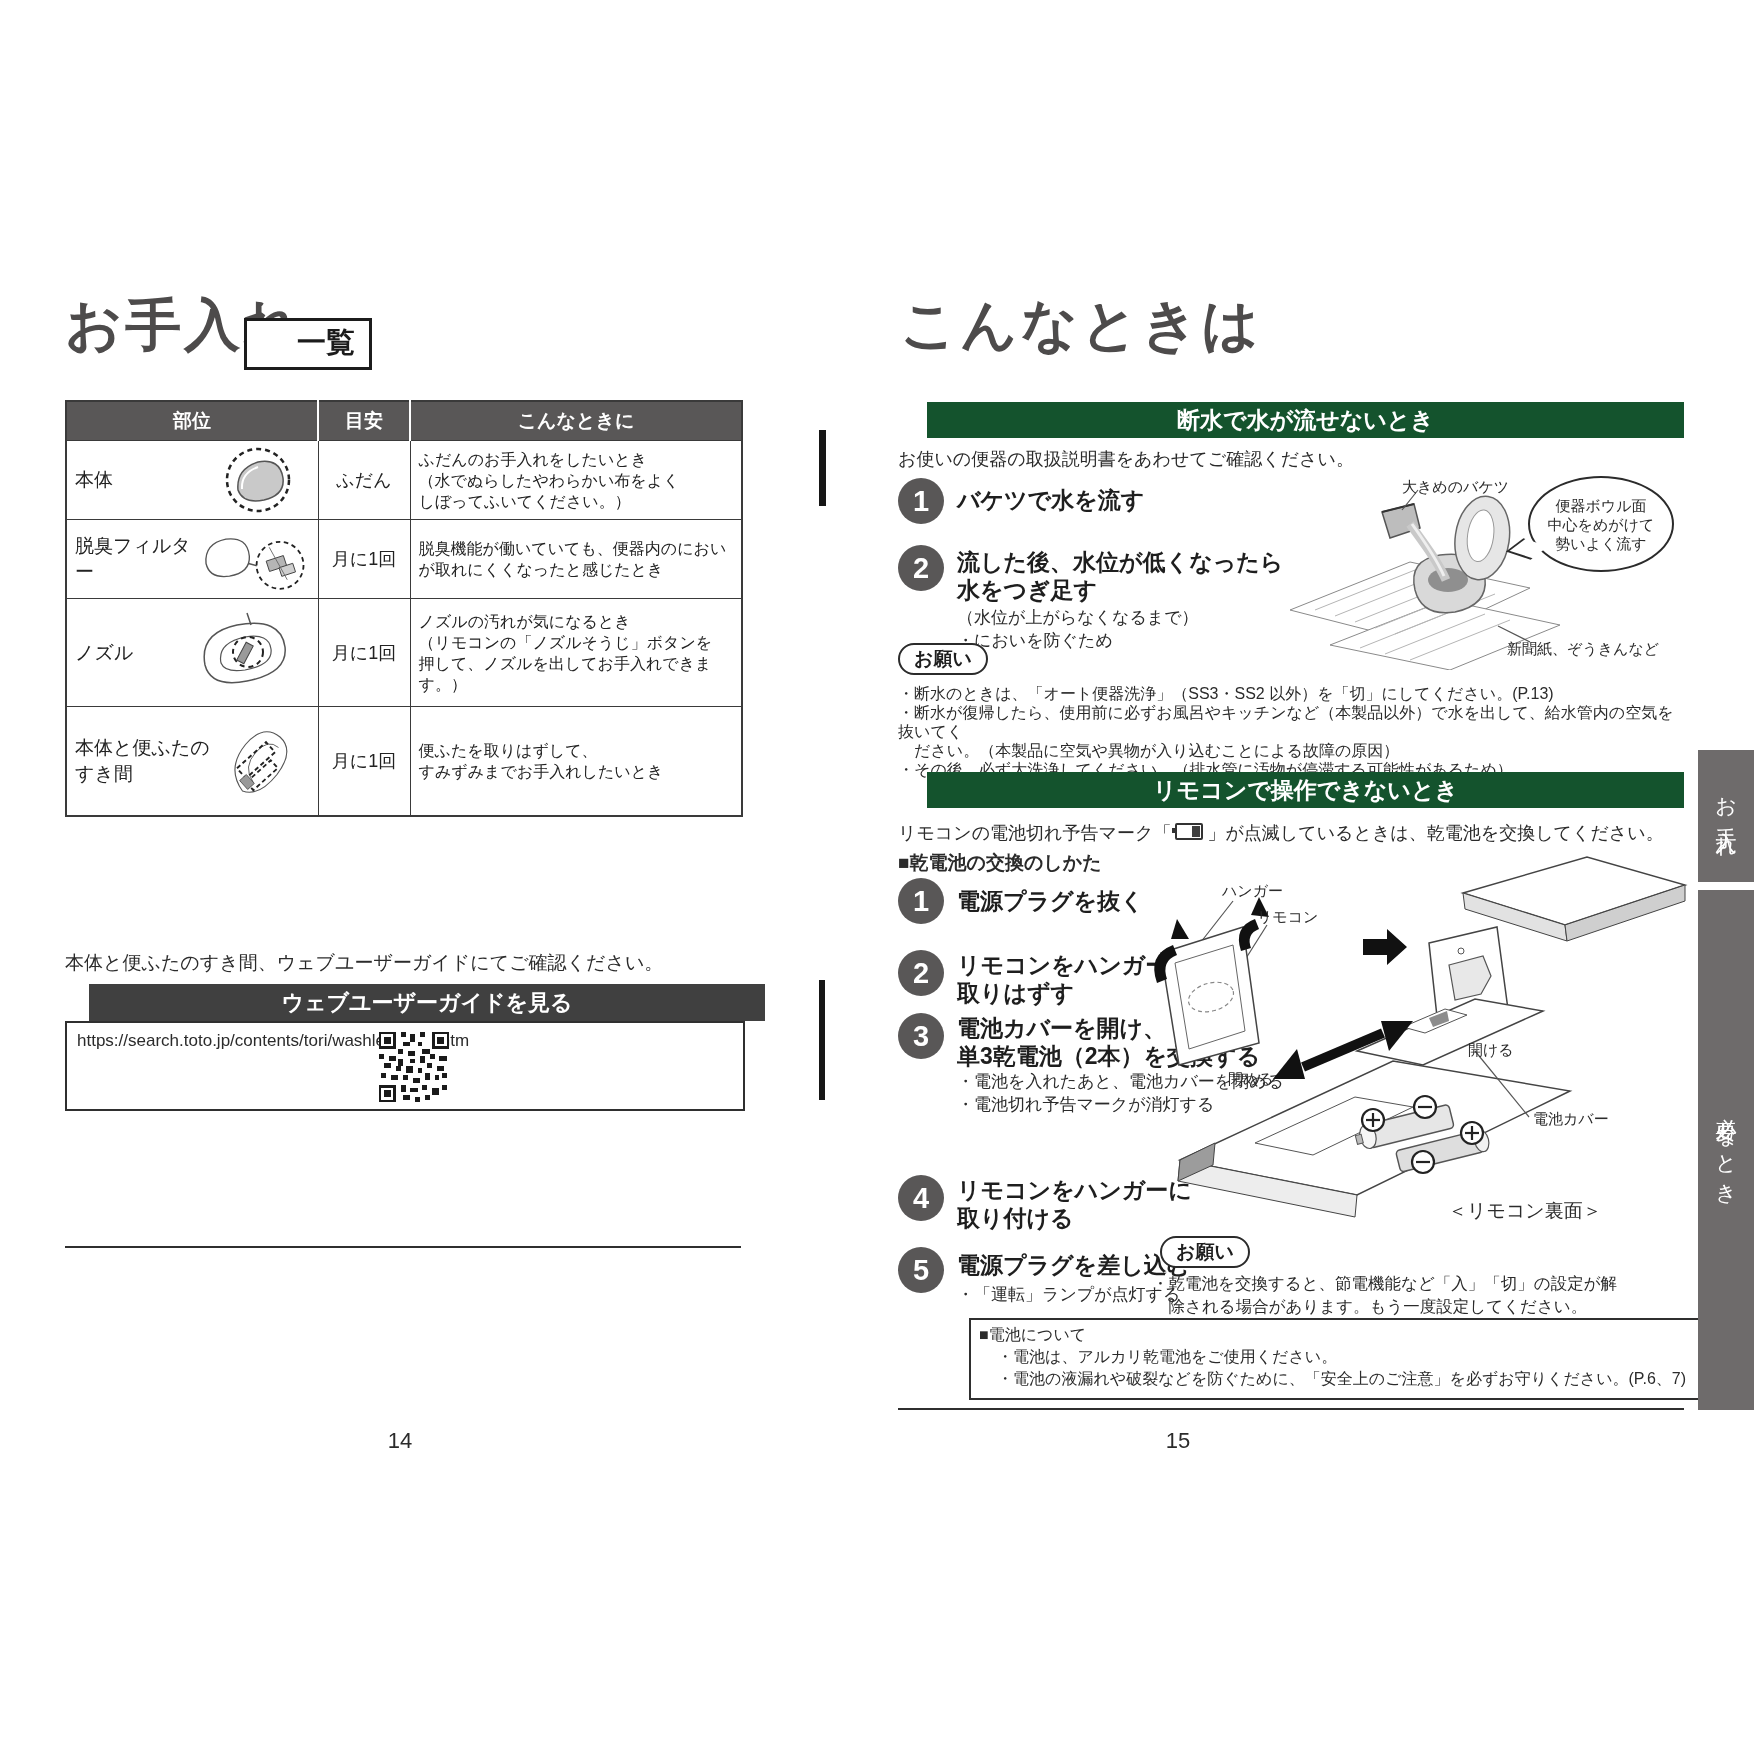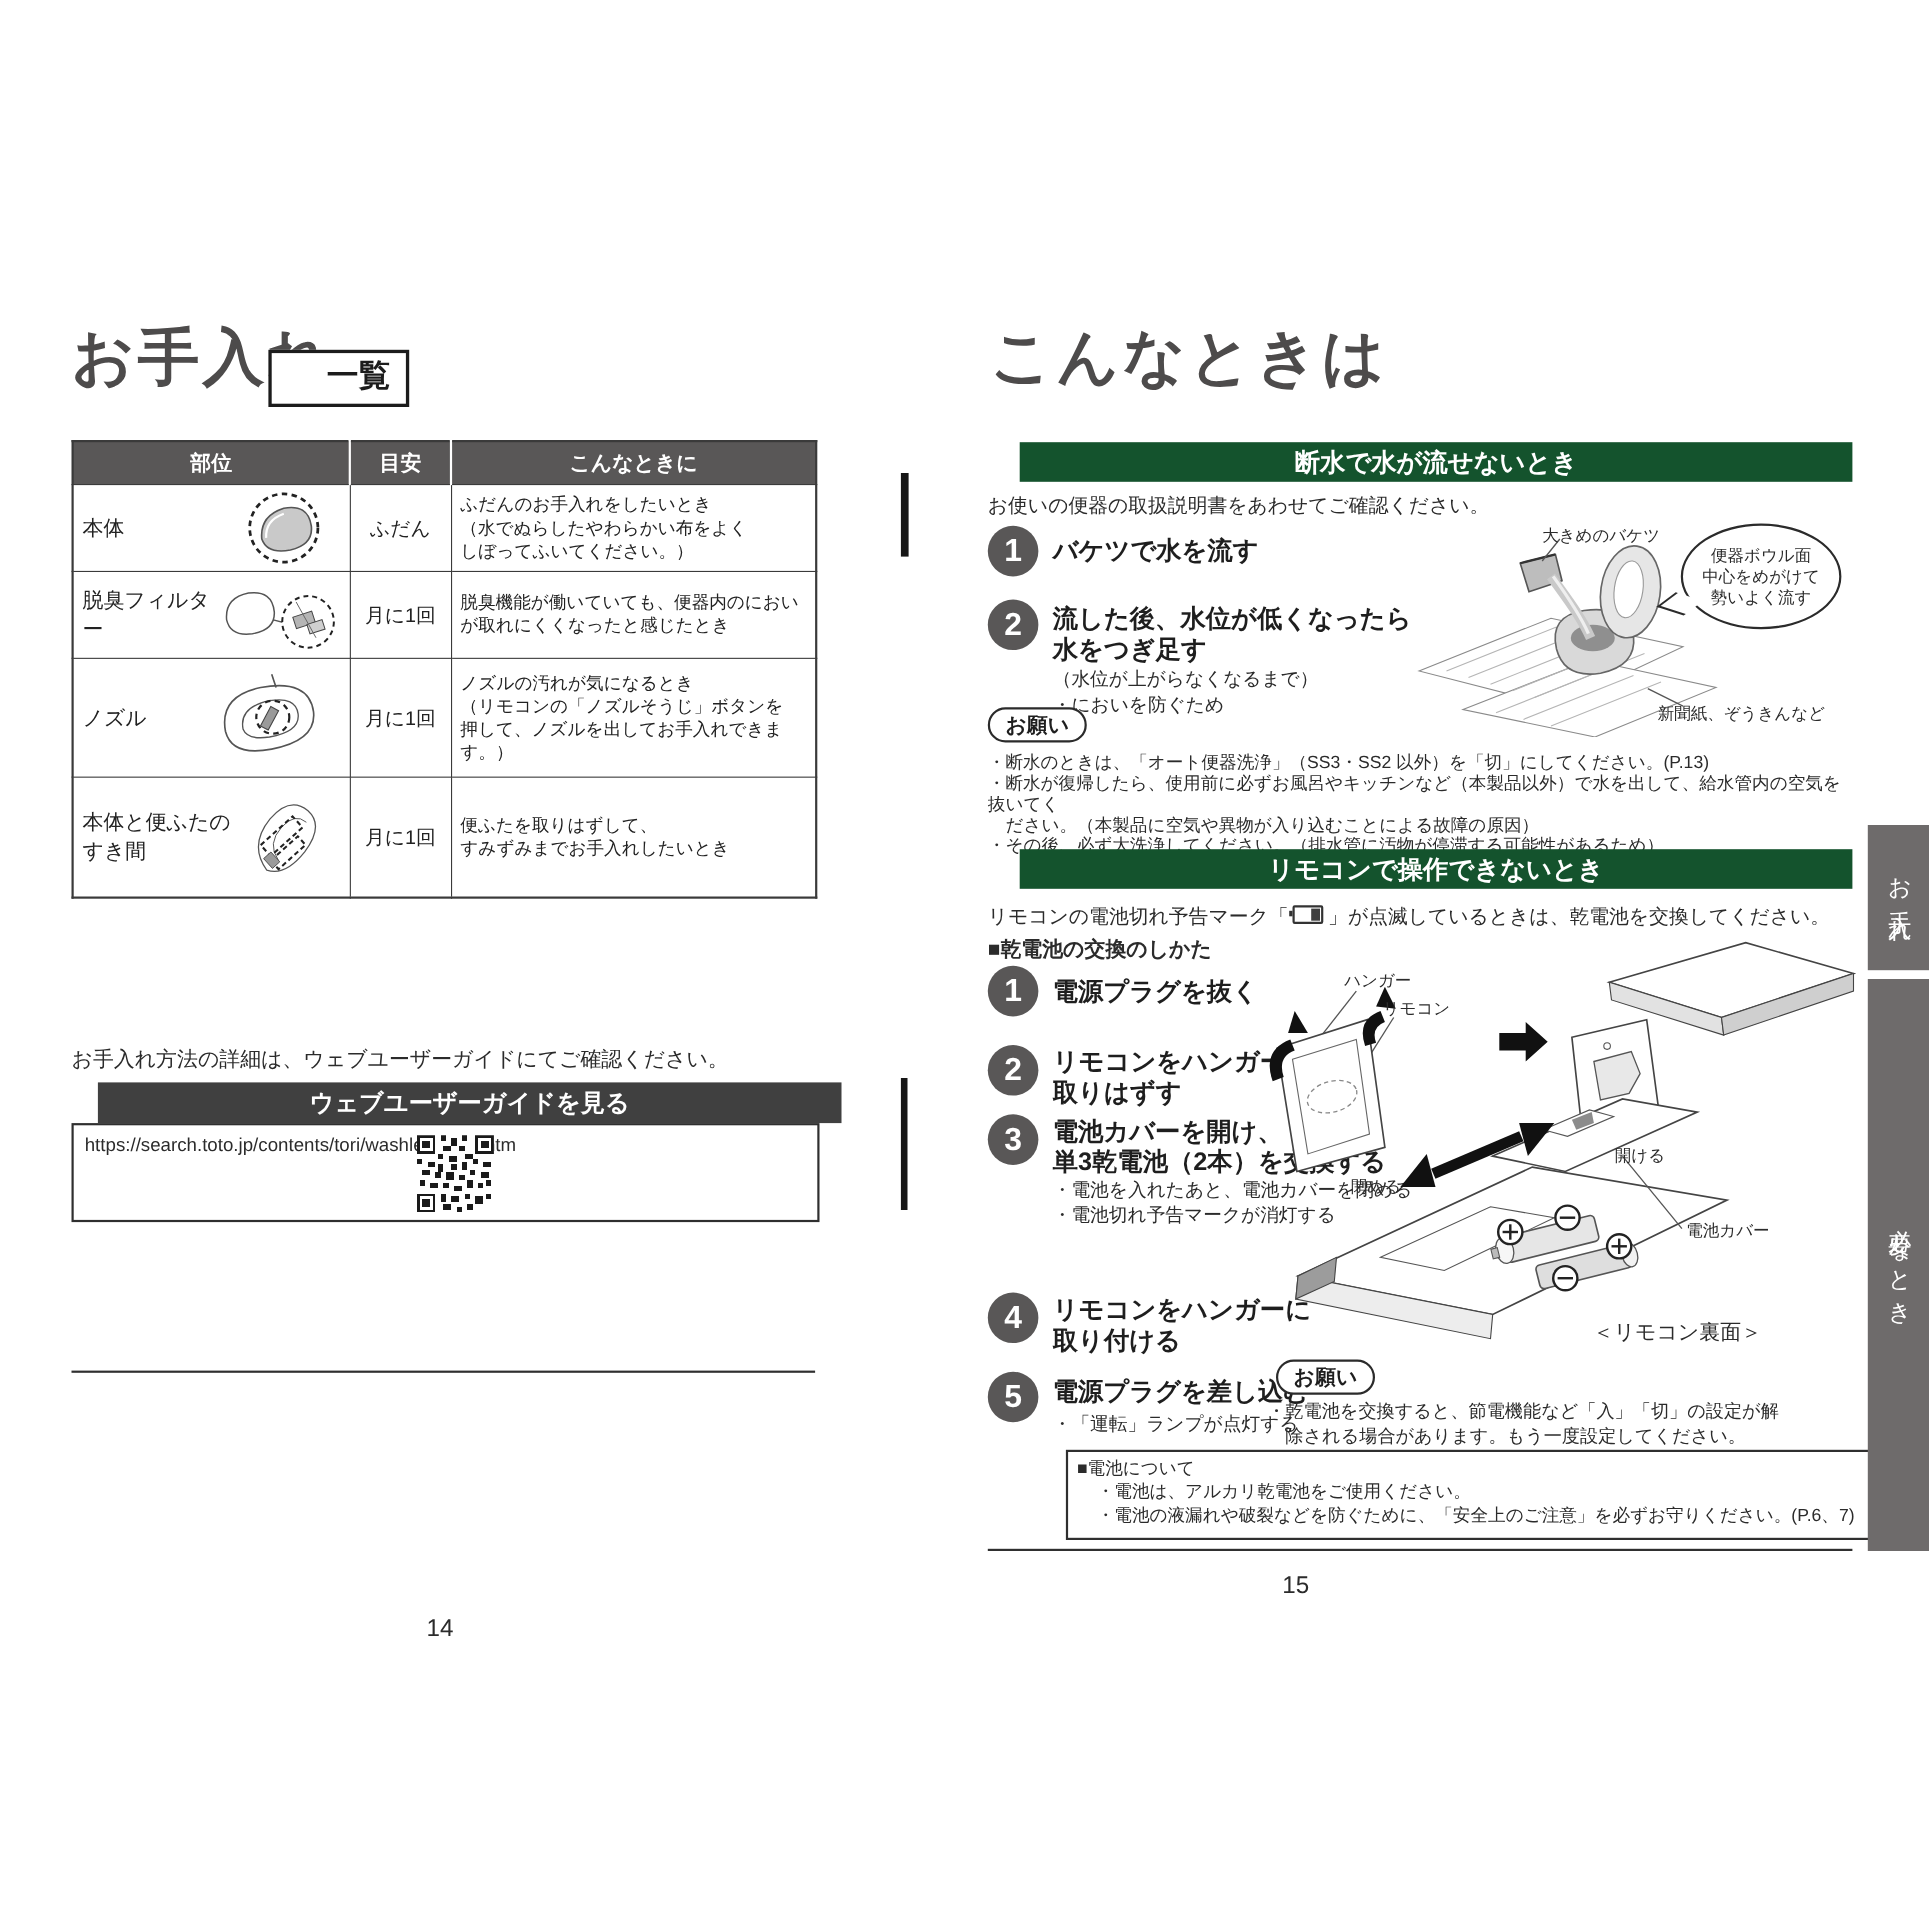--- a/index.html
+++ b/index.html
@@ -124,21 +124,21 @@
         </svg>
       </div>
           </td>
       <td class="interval">月に1回</td>
       <td class="when pre">便ふたを取りはずして、
 すみずみまでお手入れしたいとき</td>
     </tr>
   </tbody>
     </table>
 
-  <div class="a body-text" style="left:65px;top:950px;font-size:19px;">お手入れ方法の詳細は、ウェブユーザーガイドにてご確認ください。</div>
+  <div class="a body-text" style="left:65px;top:950px;font-size:19px;">本体と便ふたのすき間、ウェブユーザーガイドにてご確認ください。</div>
   <div class="a dark-bar" style="left:65px;top:984px;width:676px;height:37px;font-size:22px;line-height:37px;">ウェブユーザーガイドを見る</div>
   <div class="a webbox" style="left:65px;top:1021px;width:676px;height:86px;">
     <div class="url" style="position:absolute;left:10px;top:8px;">https://search.toto.jp/contents/tori/washlets2508.htm</div>
     <svg style="position:absolute;left:312px;top:9px;" width="70" height="70" viewBox="0 0 29 29" shape-rendering="crispEdges">
       <rect width="29" height="29" fill="#fff"></rect>
       <g fill="#1a1a1a">
         <rect x="0" y="0" width="7" height="7"></rect>
           <rect x="22" y="0" width="7" height="7"></rect>
           <rect x="0" y="22" width="7" height="7"></rect>
         <rect x="1" y="1" width="5" height="5" fill="#fff"></rect>
@@ -181,21 +181,21 @@
           <rect x="22" y="23" width="3" height="3"></rect>
         <rect x="10" y="26" width="3" height="2"></rect>
           <rect x="15" y="27" width="2" height="2"></rect>
           <rect x="19" y="26" width="2" height="2"></rect>
           <rect x="26" y="22" width="2" height="2"></rect>
       </g>
     </svg>
   </div>
 
   <div class="a rule" style="left:65px;top:1246px;width:676px;"></div>
-  <div class="a pagenum" style="left:380px;top:1428px;width:40px;text-align:center;margin-top:39px;">14</div>
+  <div class="a pagenum" style="left:380px;top:1428px;width:40px;text-align:center;">14</div>
 
   <div class="a foldmark" style="left:819px;top:430px;width:7px;height:76px;"></div>
   <div class="a foldmark" style="left:819px;top:980px;width:6px;height:120px;"></div>
 
   <div class="a page-title" style="left:900px;top:288px;">こんなときは</div>
 
   <div class="a section-bar" style="left:927px;top:402px;width:757px;height:36px;">断水で水が流せないとき</div>
   <div class="a body-text" style="left:898px;top:447px;">お使いの便器の取扱説明書をあわせてご確認ください。</div>
 
   <div class="a step-circle" style="left:898px;top:478px;">1</div>

